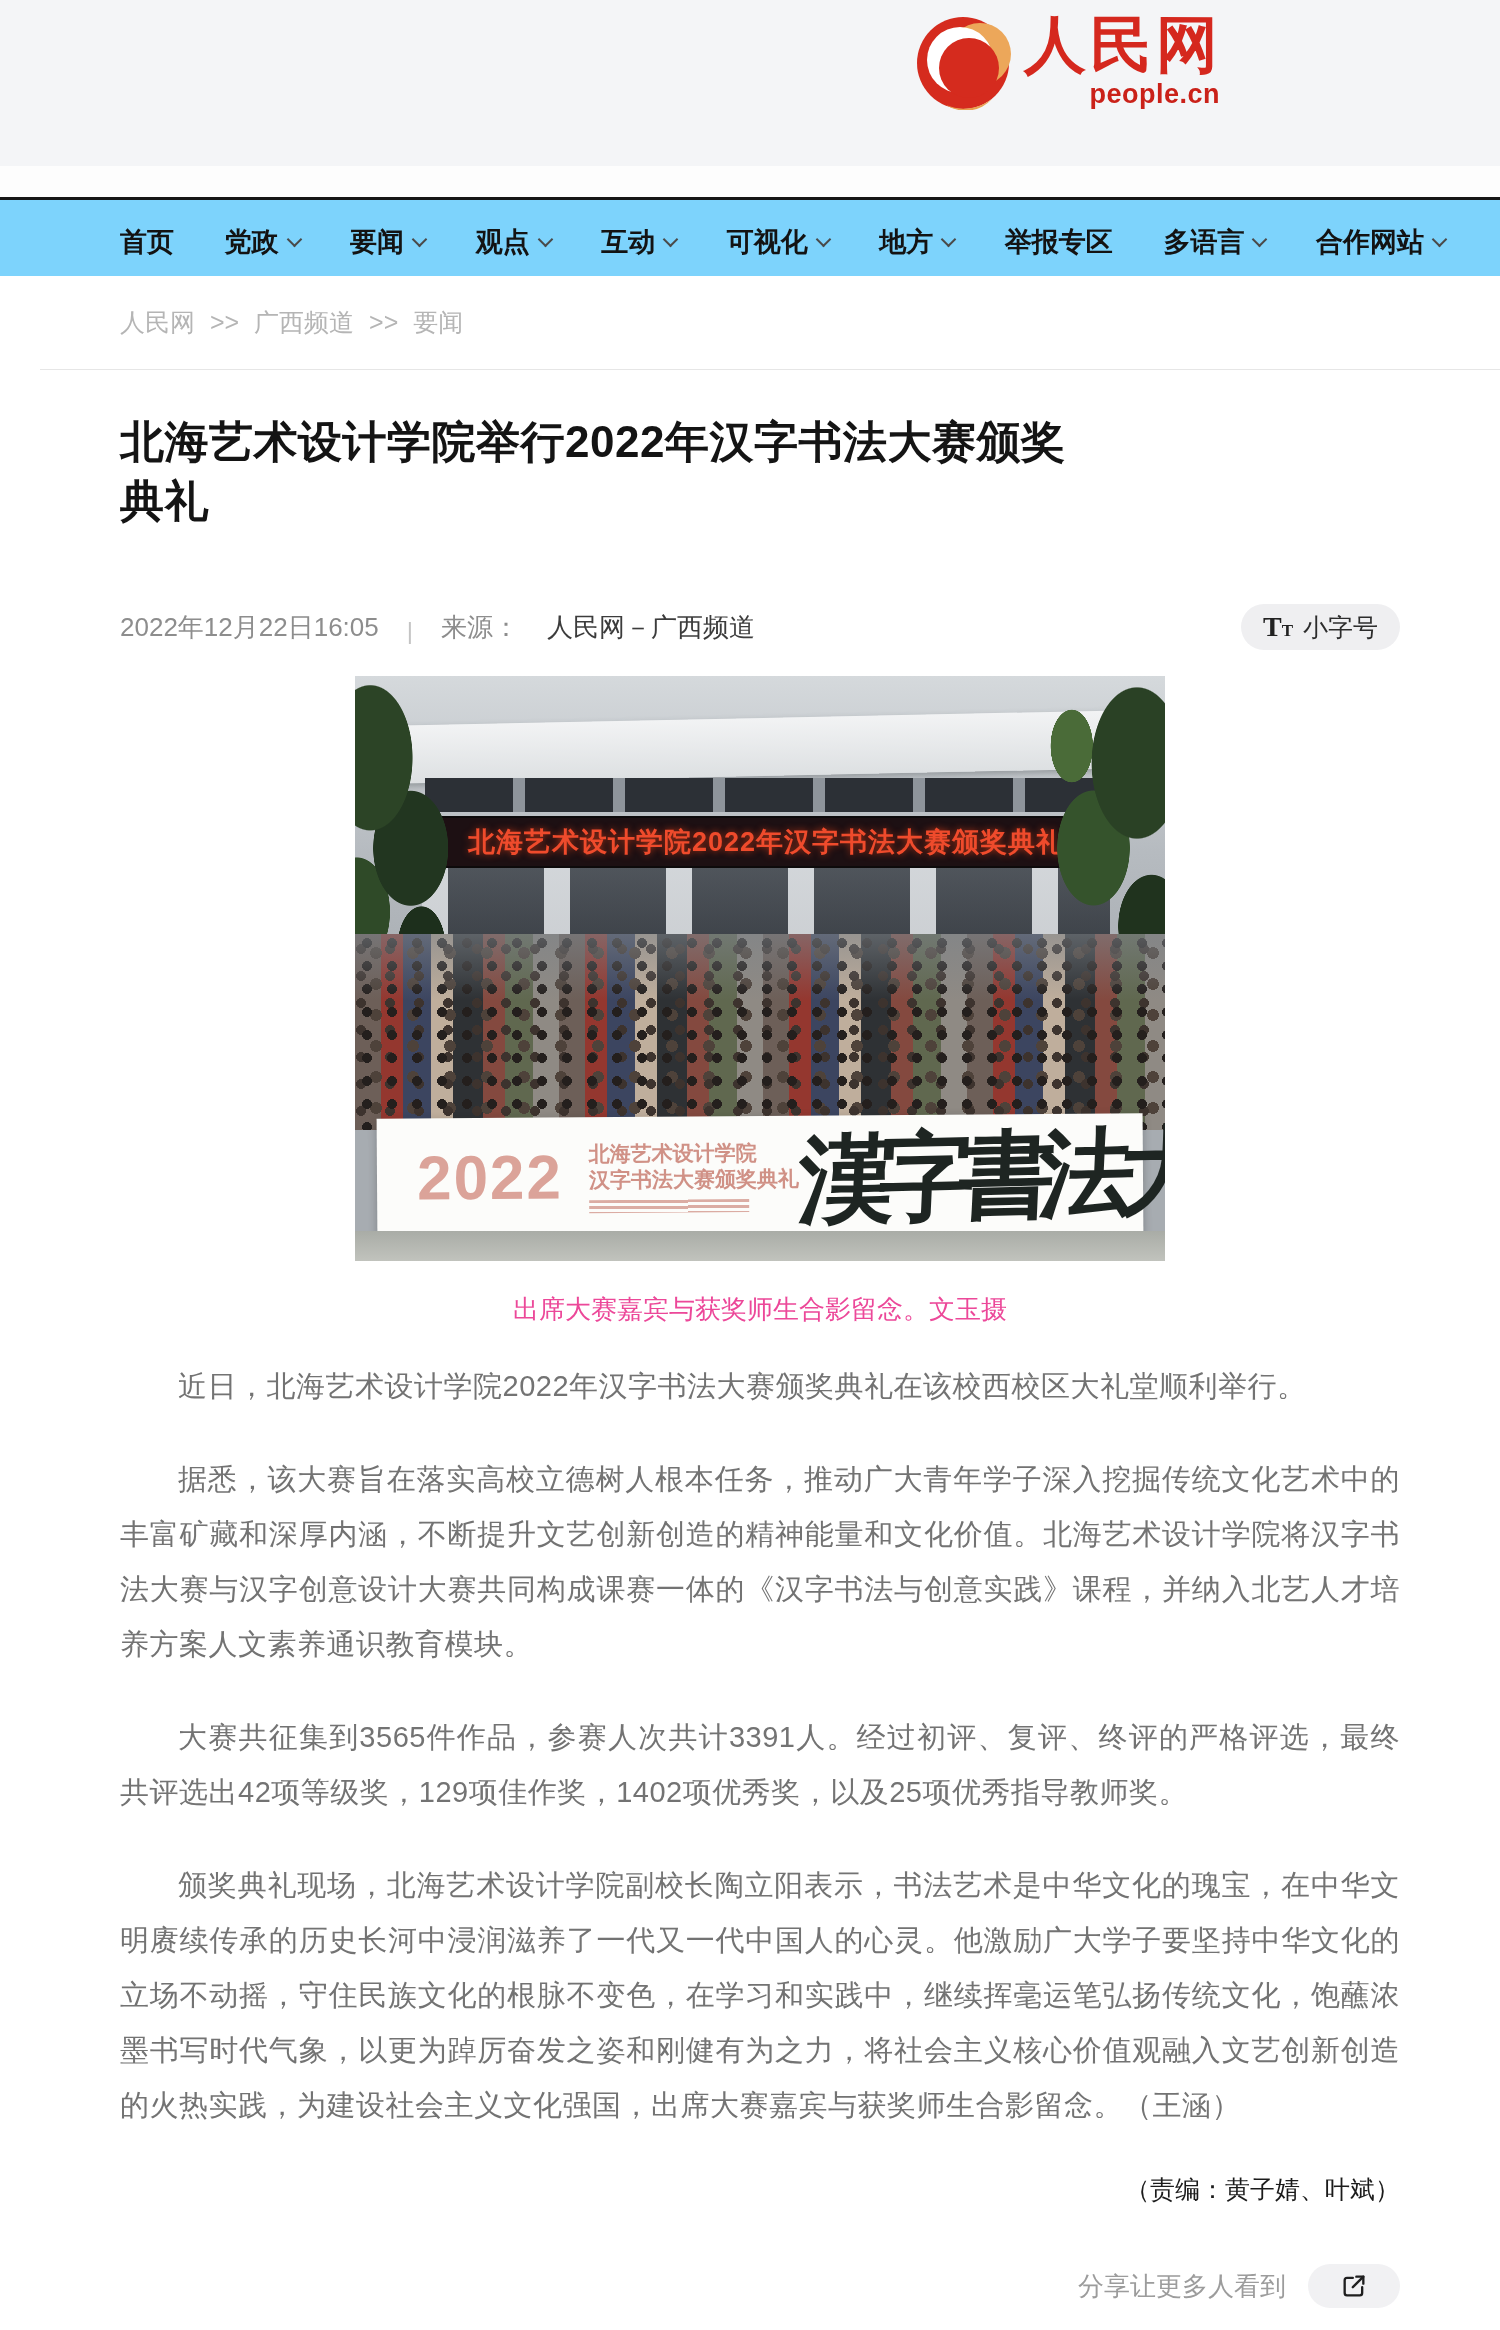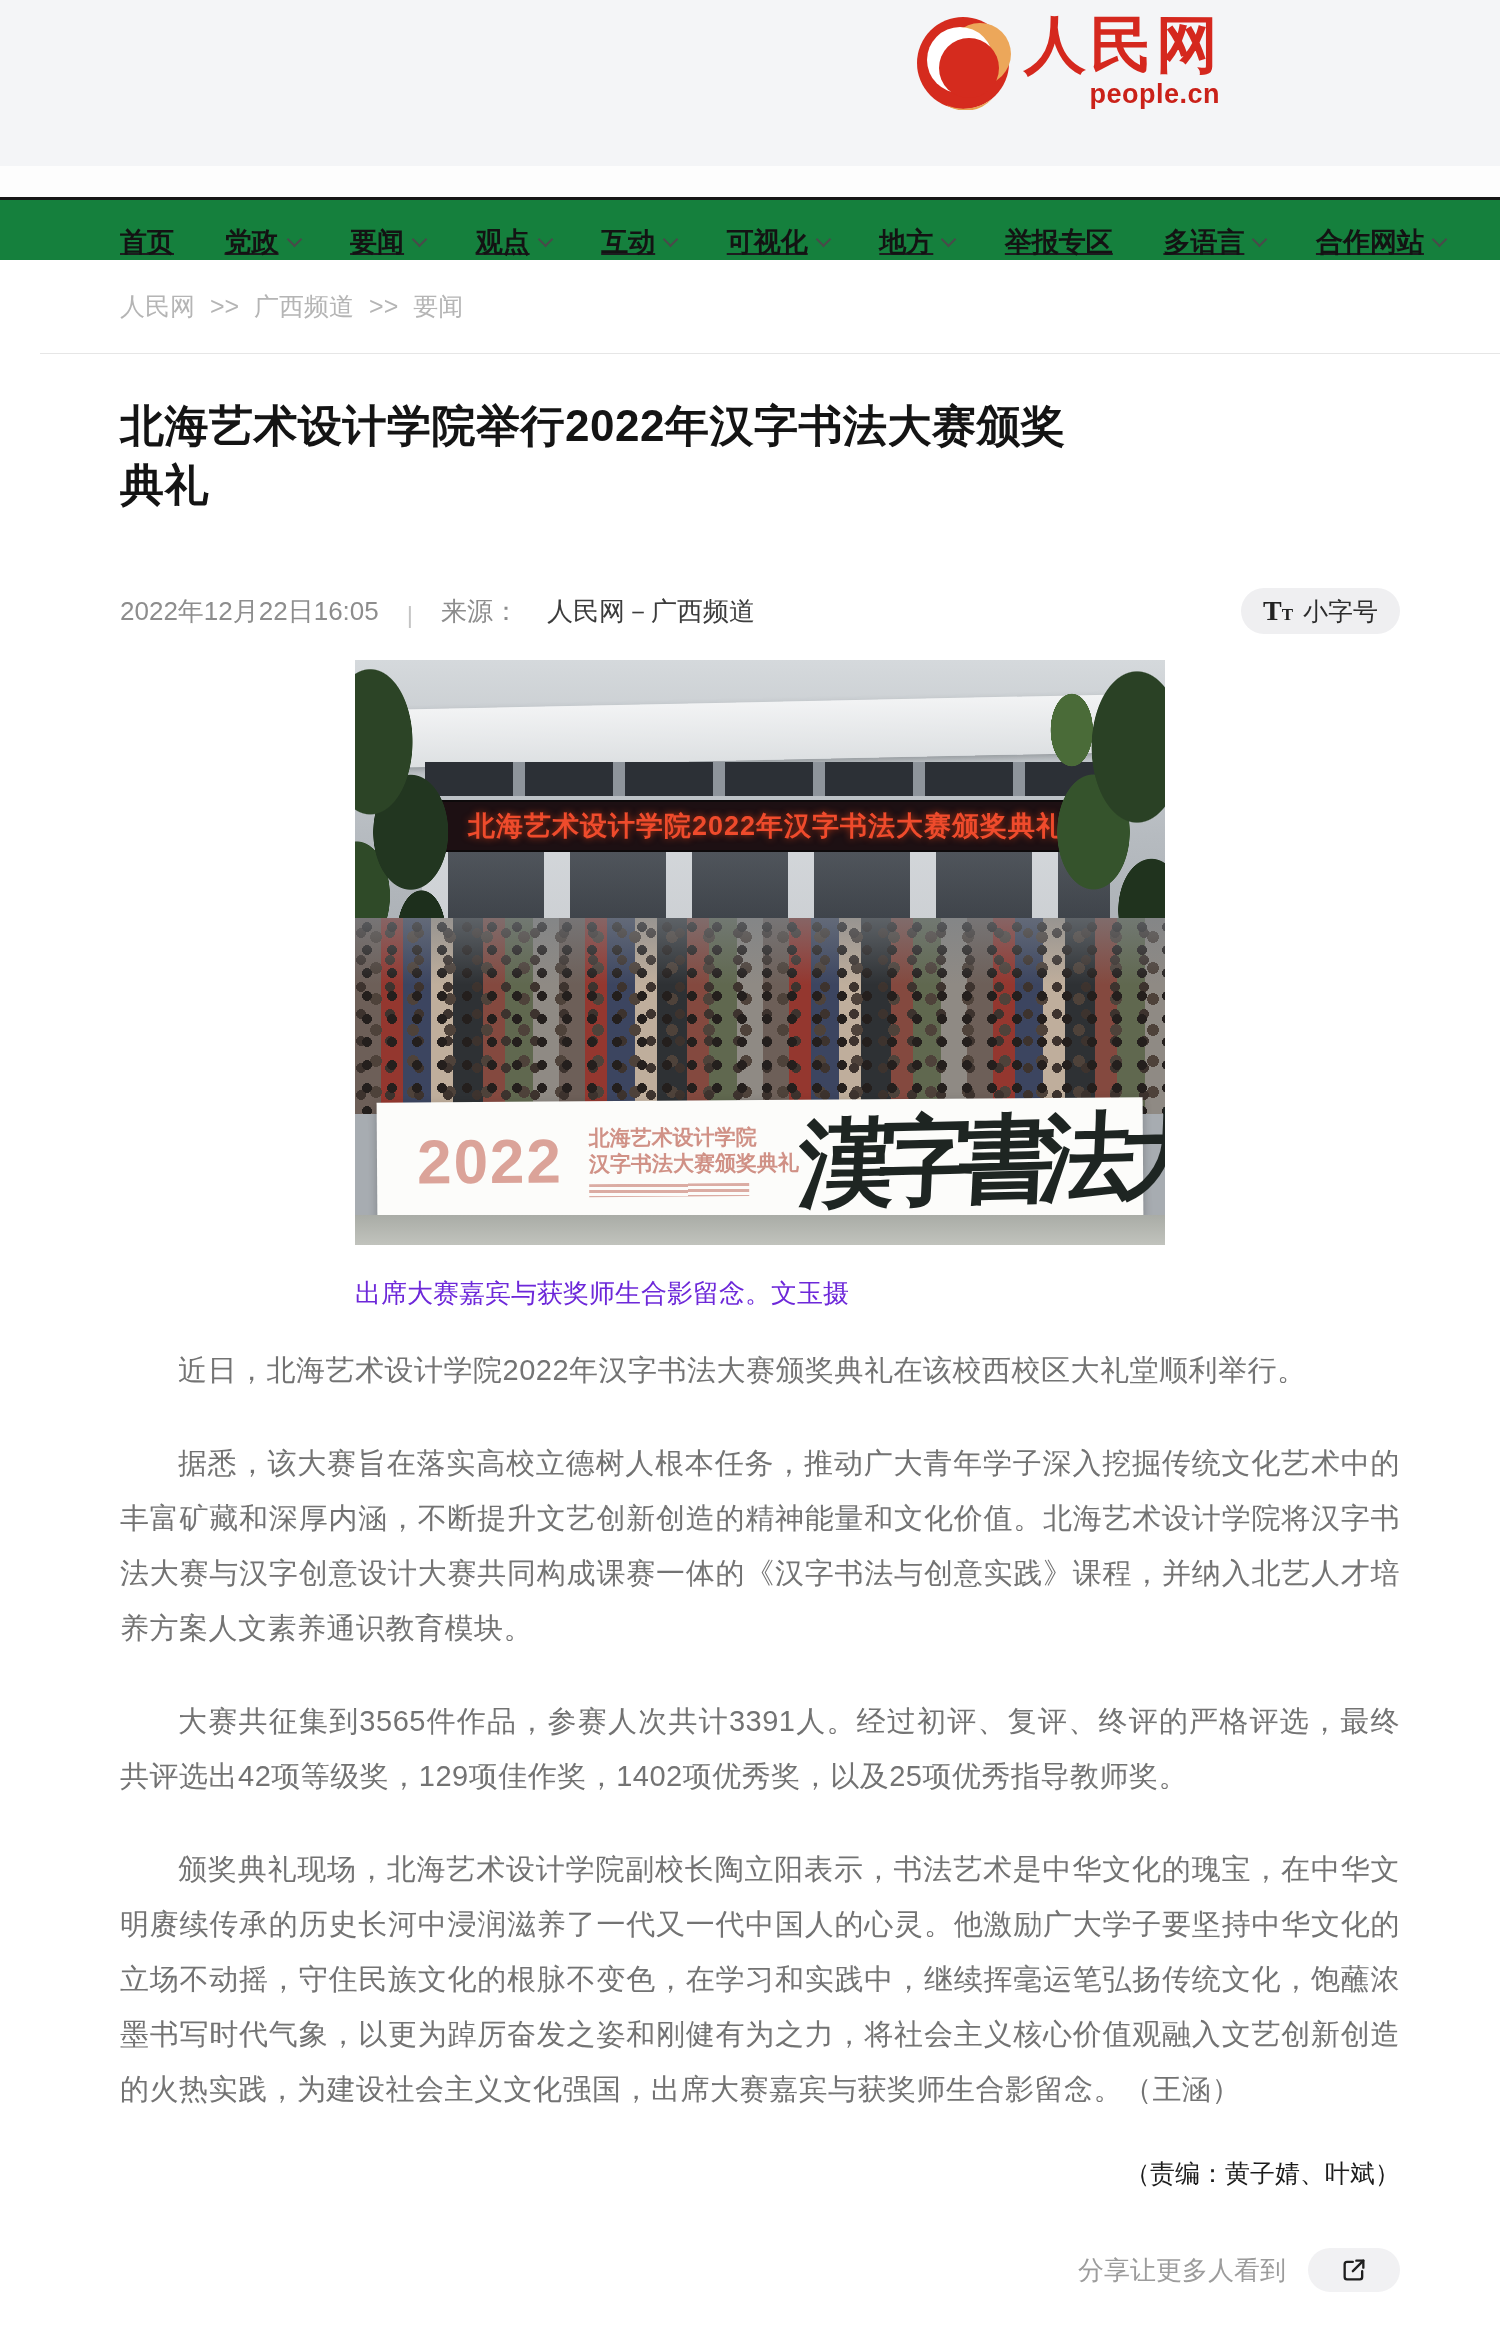--- a/index.html
+++ b/index.html
@@ -10,21 +10,21 @@
   
   .site-header{position:relative;height:197px;background:#f4f5f7;}
   .header-white-strip{height:31px;background:#fdfdfd;}
   .logo{position:absolute;left:916px;top:10px;display:flex;align-items:flex-start;gap:8px;cursor:pointer;}
   .logo-icon{width:100px;height:100px;flex:0 0 auto;}
   .logo-text{display:flex;flex-direction:column;align-items:flex-end;}
   .logo-cn{font-size:62px;line-height:70px;font-weight:bold;color:#d5281e;letter-spacing:4px;font-family:"DejaVu Serif","Liberation Serif",serif;}
   .logo-en{font-size:27px;line-height:28px;font-weight:bold;color:#ca2119;letter-spacing:.5px;margin-top:0;padding-right:2px;}
   .black-line{height:3px;background:#161616;}
   
-  .nav{height:60px;background:#15803d;text-decoration:underline;}
+  .nav{height:76px;background:#7dd3fc;}
   .nav-inner{height:84px;margin:0 55px 0 120px;display:flex;align-items:center;justify-content:space-between;}
   .nav-item{display:flex;align-items:center;font-size:27px;font-weight:bold;color:#131313;cursor:pointer;text-decoration:none;}
   .chev{display:inline-block;width:9px;height:9px;border-right:2.5px solid #4a4a4a;border-bottom:2.5px solid #4a4a4a;transform:rotate(45deg);margin-left:10px;margin-top:-6px;}
   
   .breadcrumb{margin:30px 0 16px 120px;font-size:25px;color:#b5b5b5;}
   .breadcrumb a{color:#b5b5b5;text-decoration:none;cursor:pointer;}
   .crumb-sep{margin:0 8px;}
   .divider{margin:30px 0 0 40px;height:1px;background:#e6e6e6;}
   
   .main{width:1280px;margin-left:120px;position:relative;}
@@ -66,21 +66,21 @@
     repeating-linear-gradient(90deg,#6d5f58 0 26px,#94372f 26px 48px,#3c4560 48px 76px,#bfae9c 76px 98px,#2e3134 98px 128px,#84493f 128px 150px,#60684f 150px 178px,#8f8a84 178px 204px);
     background-size:25px 23px,29px 27px,37px 31px,auto;}
   .ph-crowd::after{content:"";position:absolute;inset:0;background:linear-gradient(180deg,rgba(125,131,137,.6),rgba(125,131,137,0) 34%);}
   .ph-board{position:absolute;left:22px;top:440px;width:766px;height:122px;background:#fcfcfa;border-bottom:3px solid #d6d6d0;box-shadow:0 3px 8px rgba(30,32,34,.3);transform:rotate(-.4deg);display:flex;align-items:center;padding:0 18px 0 40px;box-sizing:border-box;}
   .board-year{font-size:62px;font-weight:600;color:#dba399;letter-spacing:2px;line-height:1;}
   .board-mid{margin-left:26px;display:flex;flex-direction:column;}
   .board-mid span{font-size:21px;line-height:26px;font-weight:bold;color:#d09186;white-space:nowrap;}
   .board-en{width:160px;height:13px;margin-top:7px;background:repeating-linear-gradient(180deg,rgba(208,145,134,.75) 0 3px,transparent 3px 6px);}
   .board-calli{margin-left:auto;font-family:"DejaVu Serif","Liberation Serif",serif;font-size:96px;font-weight:bold;color:#1e2522;letter-spacing:-16px;line-height:1;transform:skewX(-4deg) rotate(-1deg);padding-right:26px;white-space:nowrap;}
   .ph-ground{position:absolute;left:0;right:0;bottom:0;height:30px;background:linear-gradient(180deg,#a9aca6,#c1c3bd);}
-  .caption{margin-top:30px;font-size:26px;color:#6d28d9;line-height:36px;}
+  .caption{margin-top:30px;text-align:center;font-size:26px;color:#ec4899;line-height:36px;}
   
   .body{margin-top:32px;}
   .body p{margin:0 0 38px;font-size:29px;line-height:55px;color:#737373;text-align:justify;text-indent:2em;letter-spacing:.5px;}
   .editor{margin-top:10px;text-align:right;font-size:25px;line-height:36px;color:#1b1b1b;}
   .share-row{margin-top:56px;height:46px;display:flex;align-items:center;justify-content:flex-end;gap:22px;}
   .share-label{font-size:26px;color:#9c9c9c;}
   .share-btn{width:92px;height:44px;border-radius:22px;background:#f1f1f3;border:none;display:flex;align-items:center;justify-content:center;cursor:pointer;}
 </style>
 </head>
 <body>

